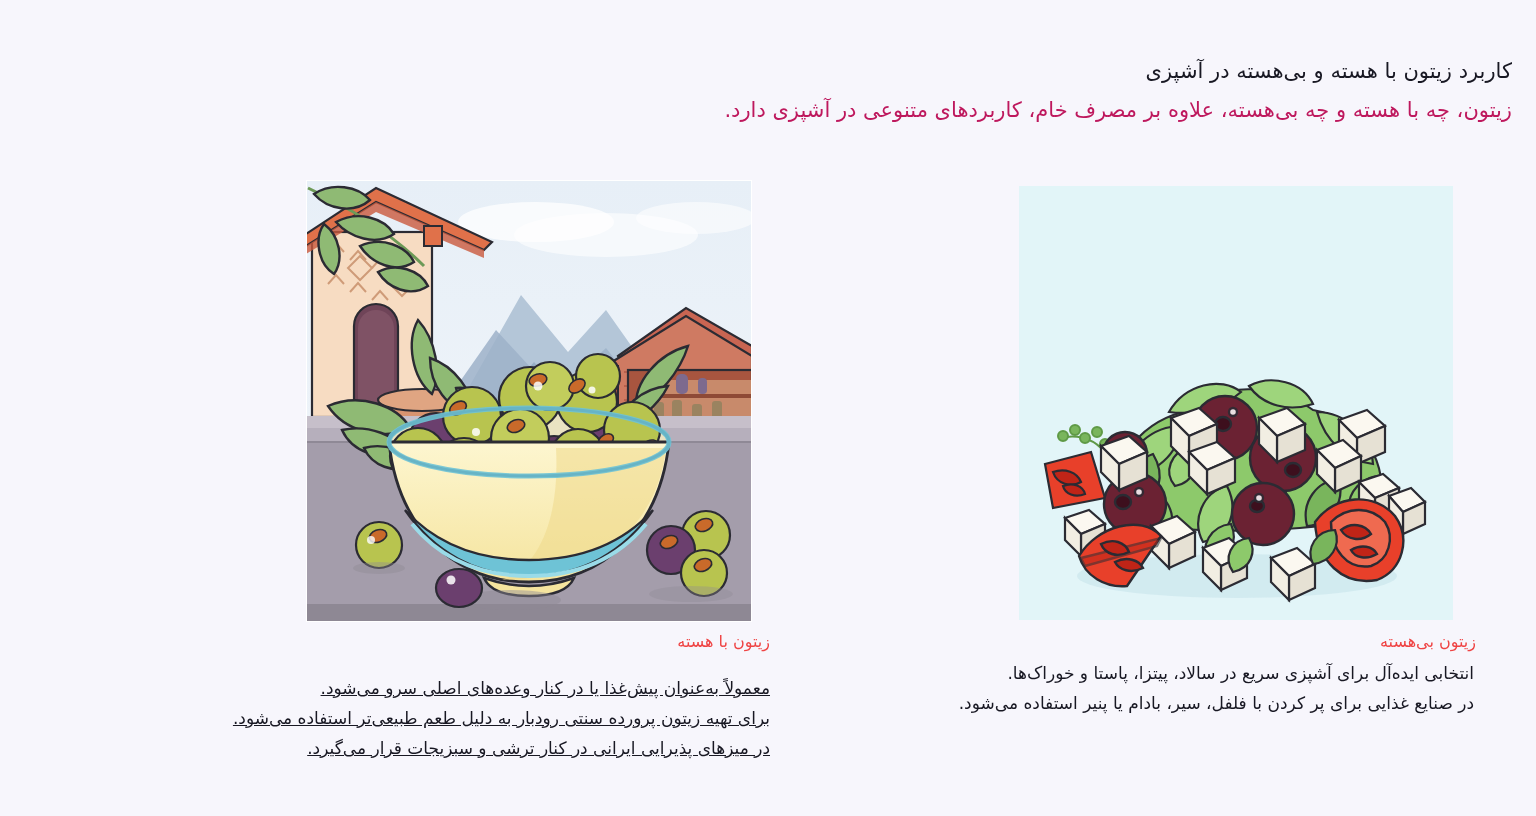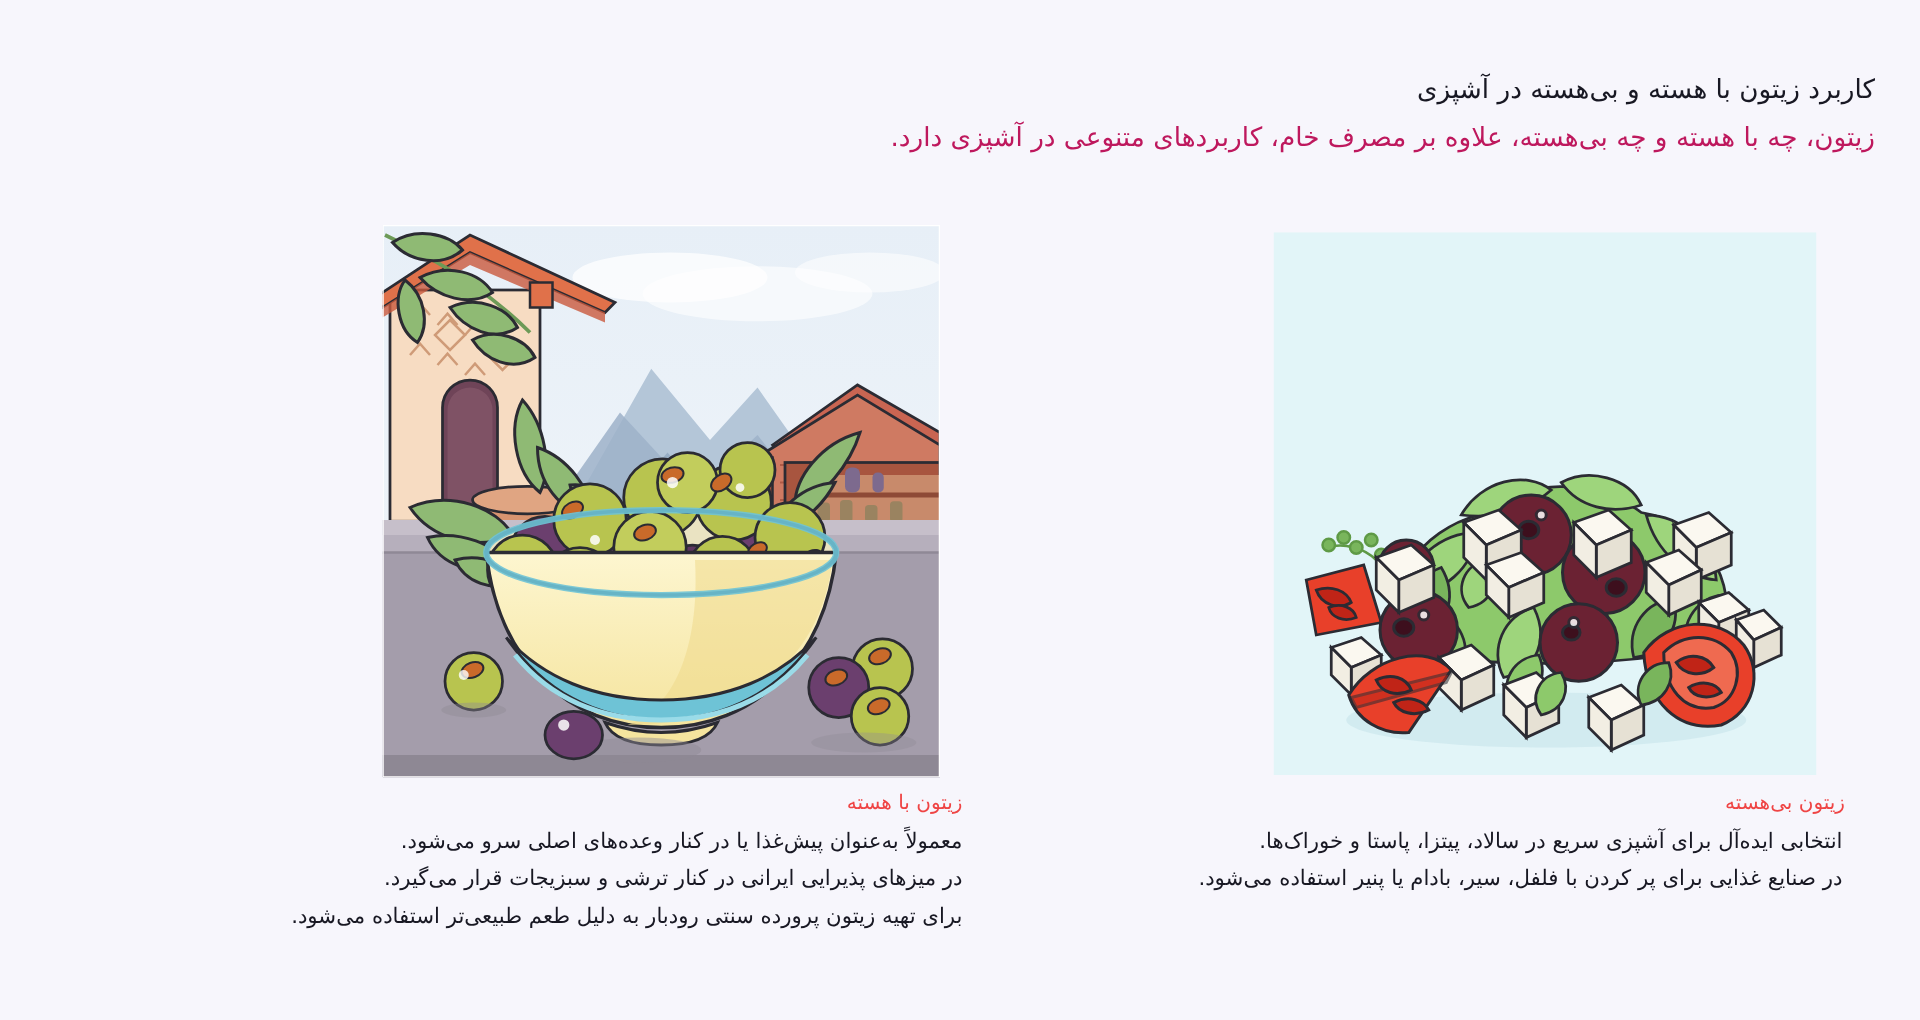--- a/index.html
+++ b/index.html
@@ -19,21 +19,21 @@
   .page {
     position: relative;
     width: 1536px;
     height: 816px;
   }
 
   
   .heading-block {
     position: absolute;
     top: 54px;
-    right: 36px;
+    right: 24px;
     width: 1060px;
     text-align: right;
     direction: rtl;
   }
   .heading-title {
     font-size: 21px;
     line-height: 34px;
     font-weight: 400;
     margin: 0;
     color: #181823;
@@ -104,21 +104,22 @@
     position: absolute;
     direction: rtl;
     text-align: right;
     font-size: 17px;
     line-height: 30px;
     color: #181823;
   }
   .col-left {
     right: 766px;
     width: 706px;
-    top: 0;
+    top: 15px;
+    text-decoration: underline;
   }
   .col-right {
     right: 62px;
     width: 690px;
     top: 0;
   }
   .col p { margin: 0; }
   .col .line { display: block; white-space: nowrap; }
 </style>
 </head>
@@ -474,22 +475,22 @@
   </div>
 
   <div class="caption-row">
     <div class="cap cap-left">زیتون با هسته</div>
     <div class="cap cap-right">زیتون بی‌هسته</div>
   </div>
 
   <div class="cols">
     <div class="col col-left">
       <p class="line">معمولاً به‌عنوان پیش‌غذا یا در کنار وعده‌های اصلی سرو می‌شود.</p>
+      <p class="line">برای تهیه زیتون پرورده سنتی رودبار به دلیل طعم طبیعی‌تر استفاده می‌شود.</p>
       <p class="line">در میزهای پذیرایی ایرانی در کنار ترشی و سبزیجات قرار می‌گیرد.</p>
-      <p class="line">برای تهیه زیتون پرورده سنتی رودبار به دلیل طعم طبیعی‌تر استفاده می‌شود.</p>
     </div>
     <div class="col col-right">
       <p class="line">انتخابی ایده‌آل برای آشپزی سریع در سالاد، پیتزا، پاستا و خوراک‌ها.</p>
       <p class="line">در صنایع غذایی برای پر کردن با فلفل، سیر، بادام یا پنیر استفاده می‌شود.</p>
     </div>
   </div>
 
 </div>
 
 </body></html>

